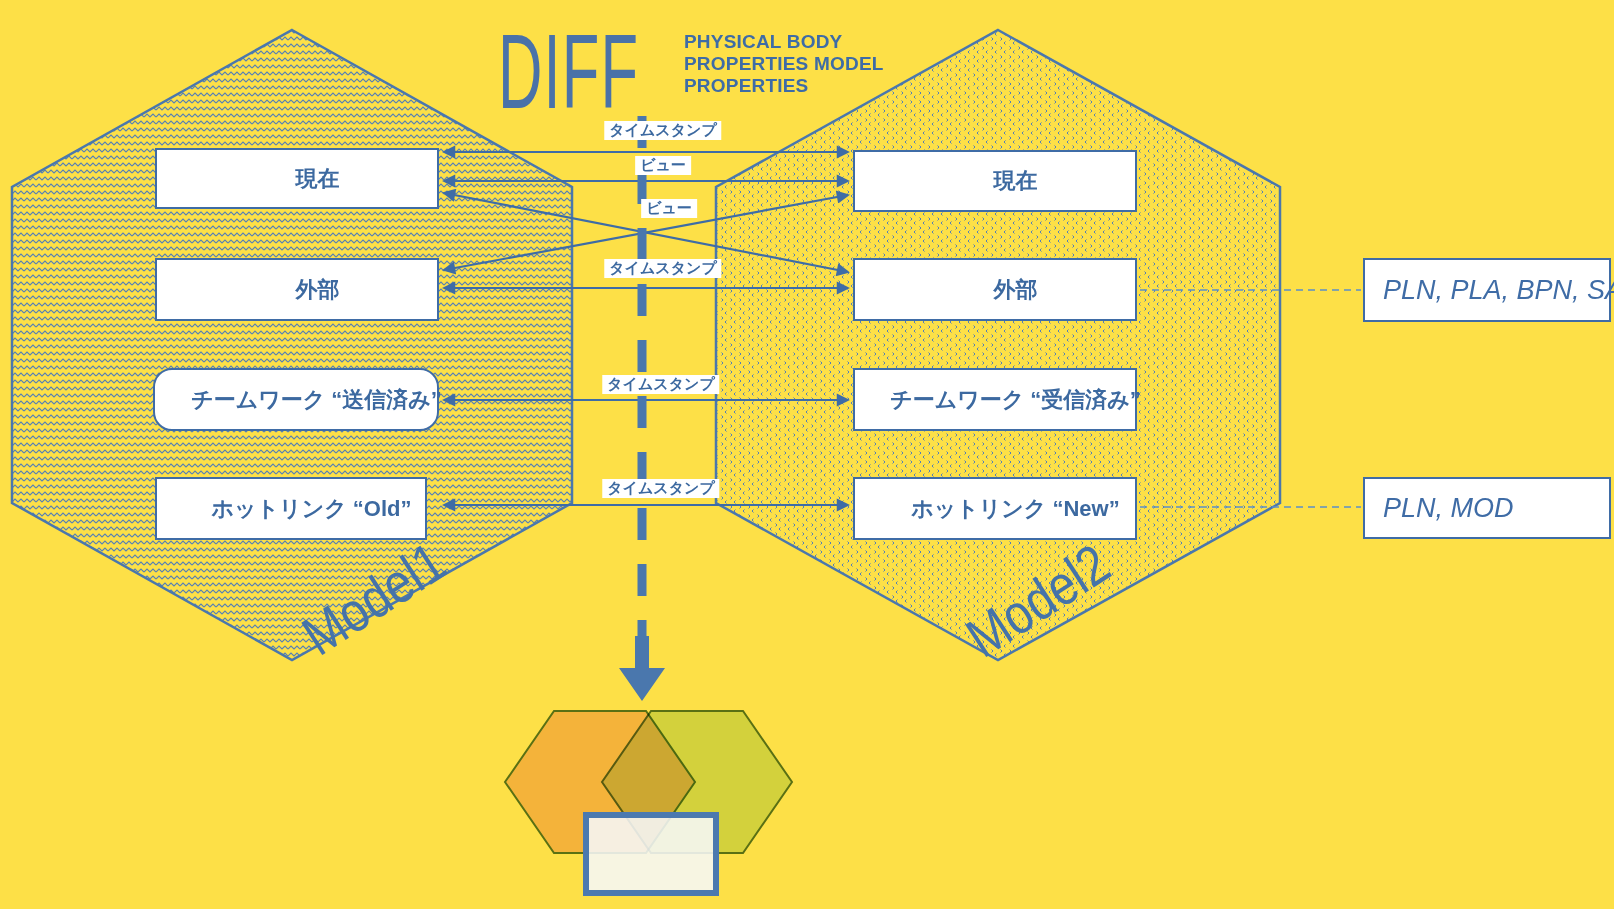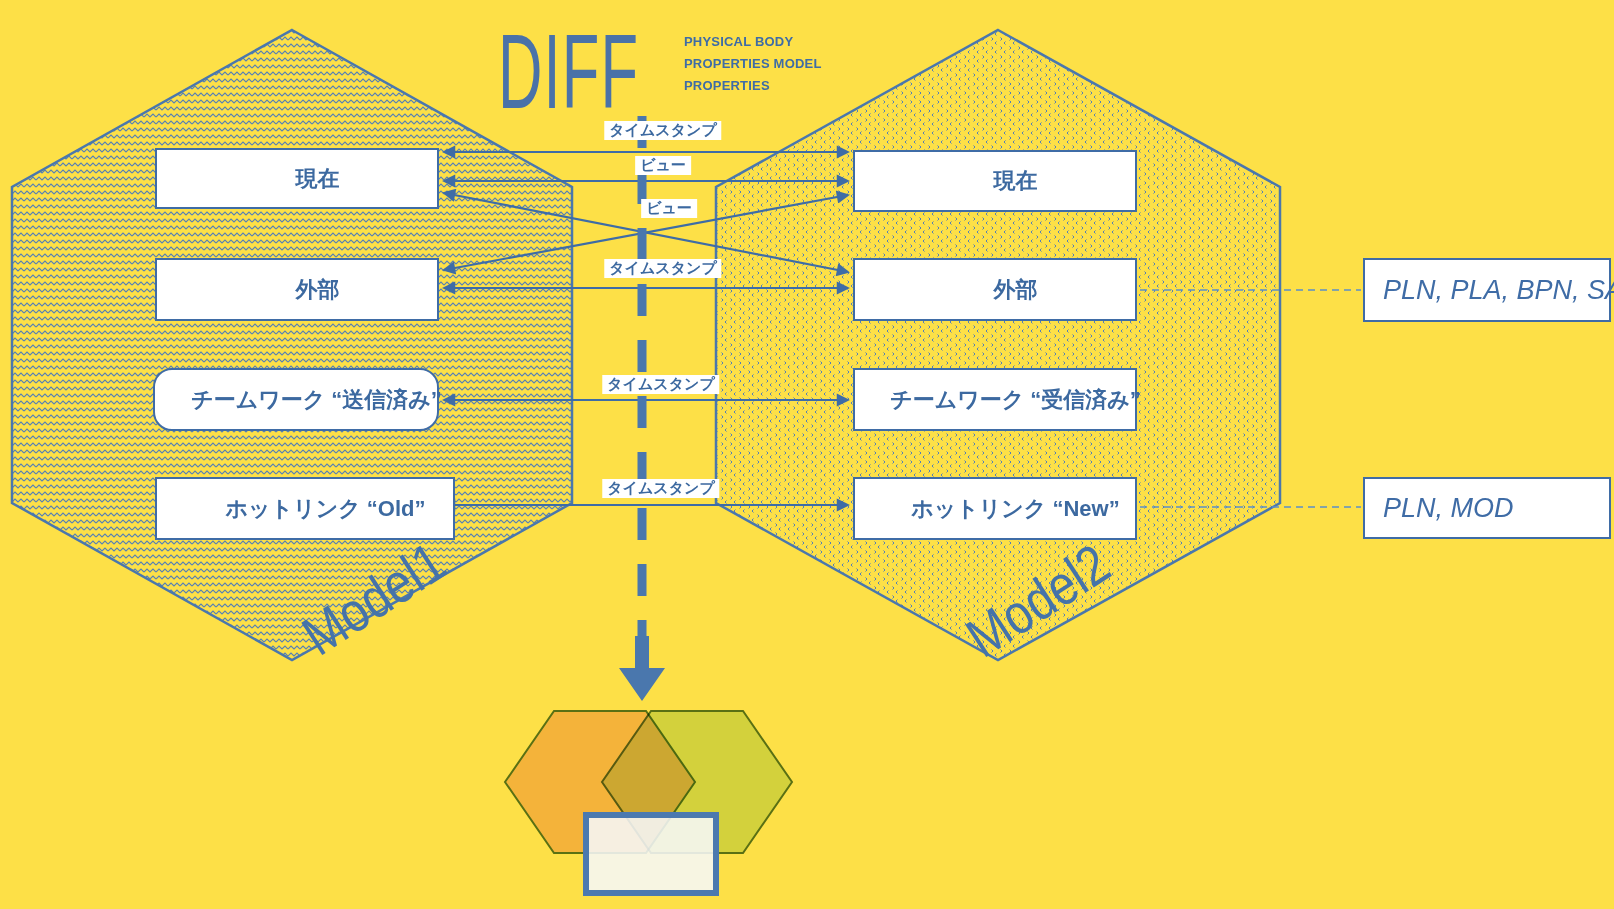--- a/index.html
+++ b/index.html
@@ -10,21 +10,21 @@
   .stage svg{position:absolute;left:0;top:0;}
 
   .diff-title{
     position:absolute;left:498px;top:18px;
     font-size:106px;line-height:1;font-weight:400;color:#4a72a8;
     letter-spacing:2px;transform:scaleX(0.58);transform-origin:0 0;
     white-space:nowrap;
   }
   .diff-subtitle{
     position:absolute;left:684px;top:31px;
-    font-size:13px;font-weight:700;line-height:22px;color:#3e6ca6;
+    font-size:19px;font-weight:700;line-height:22px;color:#3e6ca6;
     letter-spacing:0.2px;
   }
 
   .model-box{
     position:absolute;background:#ffffff;border:2.5px solid #3f6ca6;box-sizing:border-box;
     display:flex;align-items:center;justify-content:center;
     font-size:22px;font-weight:700;color:#3c69a0;white-space:nowrap;padding-left:41px;
   }
   .ann-box{
     position:absolute;background:#ffffff;border:2px solid #3f6ca6;box-sizing:border-box;
@@ -89,21 +89,21 @@
   <div class="diff-title">DIFF</div>
   <div class="diff-subtitle">
     <div>PHYSICAL BODY</div>
     <div>PROPERTIES MODEL</div>
     <div>PROPERTIES</div>
   </div>
 
   <div class="model-box" style="left:155px;top:148px;width:284px;height:61px;">現在</div>
   <div class="model-box" style="left:155px;top:258px;width:284px;height:63px;">外部</div>
   <div class="model-box" style="left:153px;top:368px;width:286px;height:63px;border-radius:19px;">チームワーク “送信済み”</div>
-  <div class="model-box" style="left:155px;top:477px;width:300px;height:63px;">ホットリンク “Old”</div>
+  <div class="model-box" style="left:155px;top:477px;width:272px;height:63px;">ホットリンク “Old”</div>
 
   <div class="model-box" style="left:853px;top:150px;width:284px;height:62px;">現在</div>
   <div class="model-box" style="left:853px;top:258px;width:284px;height:63px;">外部</div>
   <div class="model-box" style="left:853px;top:477px;width:284px;height:63px;">ホットリンク “New”</div>
   <div class="model-box" style="left:853px;top:368px;width:284px;height:63px;">チームワーク “受信済み”</div>
 
   <div class="ann-box" style="left:1363px;top:258px;width:248px;height:64px;">PLN, PLA, BPN, SAF</div>
   <div class="ann-box" style="left:1363px;top:477px;width:248px;height:62px;">PLN, MOD</div>
 
   <div class="conn-label" style="left:631px;top:121px;">タイムスタンプ</div>

